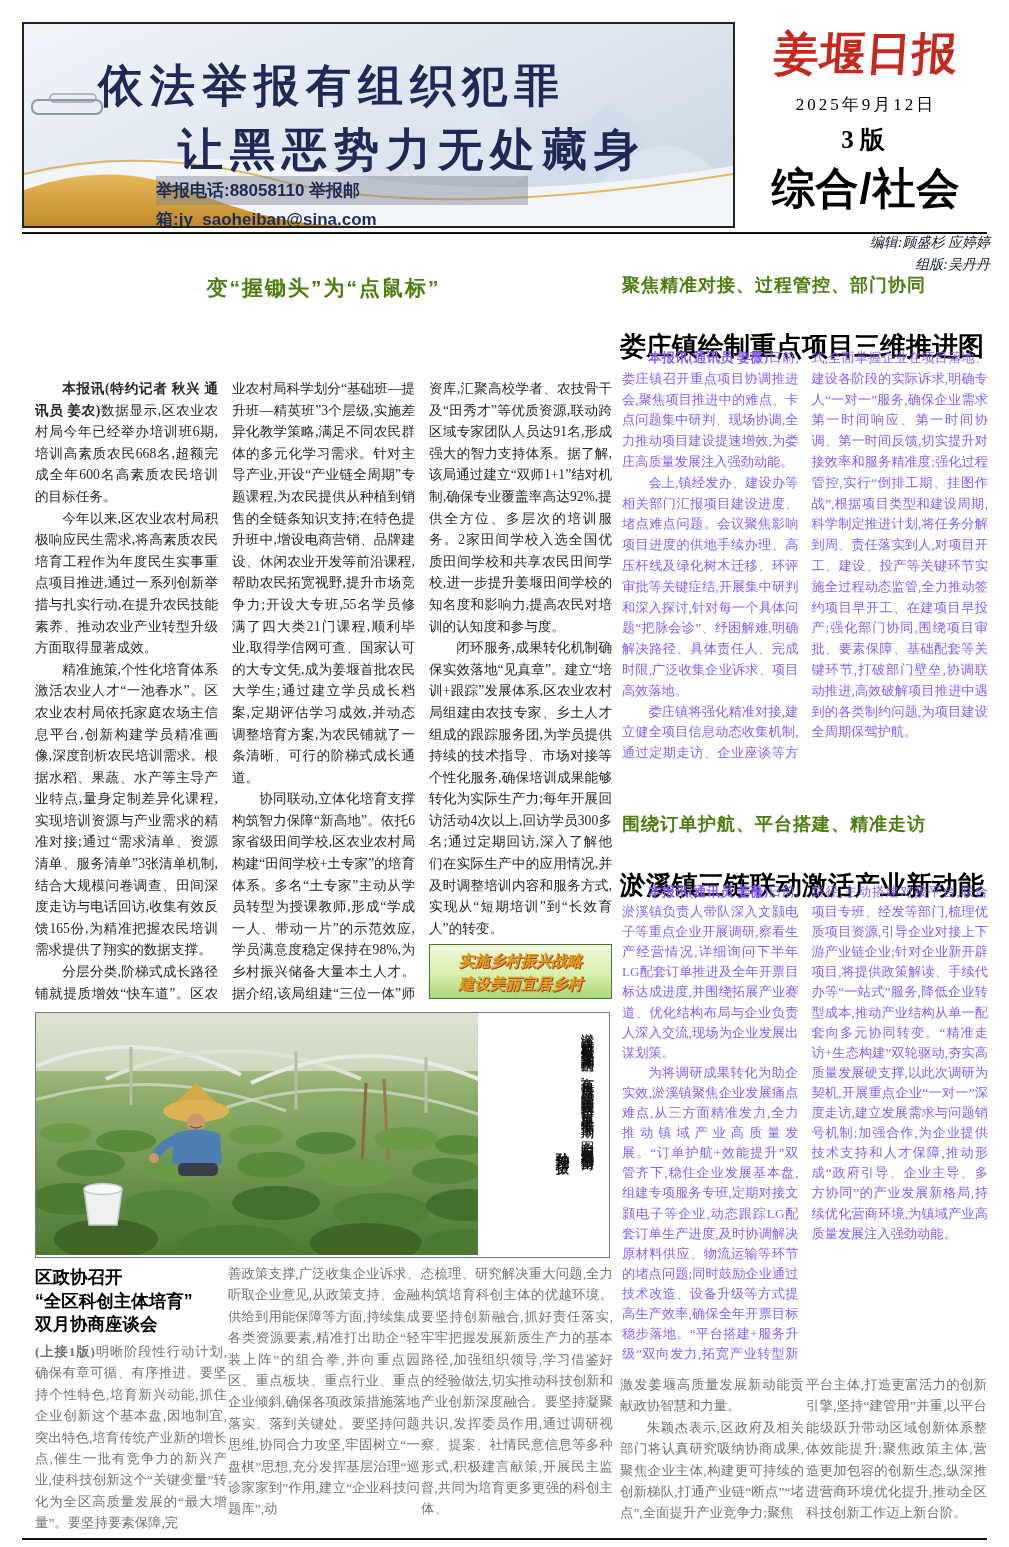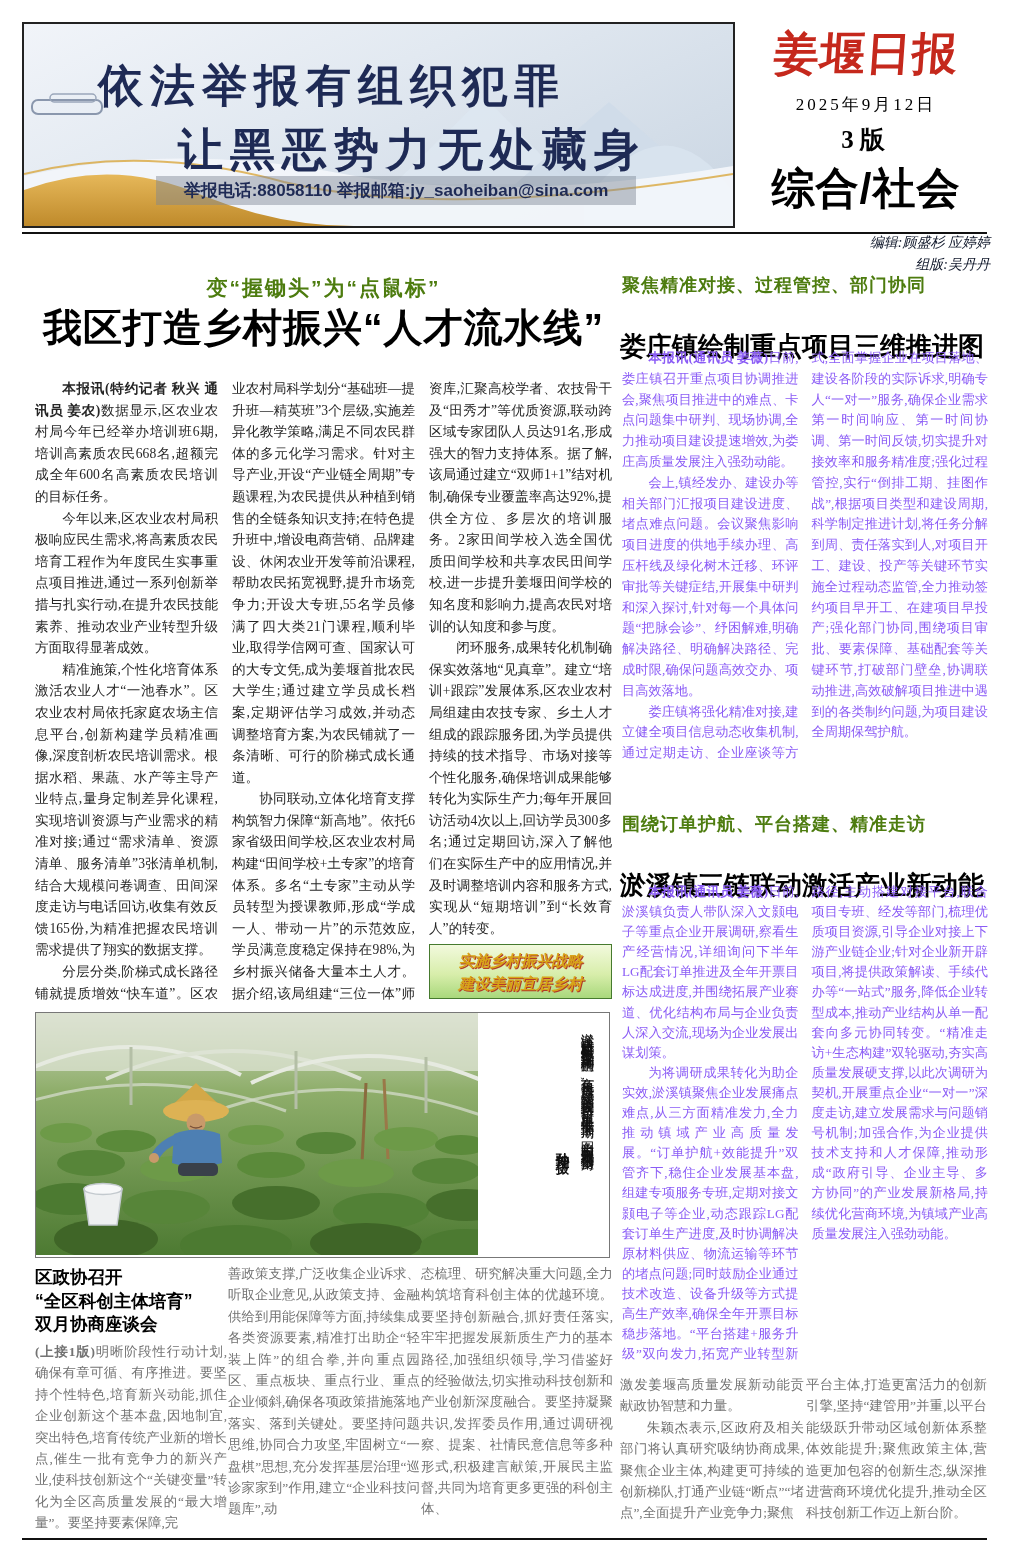--- a/index.html
+++ b/index.html
@@ -7,22 +7,22 @@
         font-family:"Liberation Serif","DejaVu Serif",serif;color:#1a1a1a;overflow:hidden;}
 
   
   .banner{position:absolute;left:22px;top:22px;width:709px;height:202px;border:2px solid #222;
           background:linear-gradient(155deg,#f1f4f9 0%,#e2e9f1 40%,#c9d5e2 100%);overflow:hidden;}
   .banner svg{position:absolute;left:0;top:0;}
   .banner-line{position:absolute;font-family:"Liberation Sans","DejaVu Sans",sans-serif;
                font-weight:bold;color:#1e2a55;font-size:45px;letter-spacing:7px;white-space:nowrap;margin-left:6px;}
   .banner-line1{left:68px;top:32px;}
   .banner-line2{left:148px;top:96px;}
-  .banner-contact{position:absolute;left:132px;top:152px;width:480px;height:29px;line-height:29px;
-                  background:rgba(125,133,146,0.45);text-align:center;color:#1e2a55;font-weight:bold;
+  .banner-contact{position:absolute;left:132px;top:152px;width:372px;height:29px;line-height:29px;
+                  background:rgba(125,133,146,0.45);color:#1e2a55;font-weight:bold;
                   font-size:17px;font-family:"Liberation Sans","DejaVu Sans",sans-serif;}
 
   
   .masthead{position:absolute;left:742px;top:24px;width:248px;text-align:center;}
   .paper-name{font-size:45px;font-weight:bold;color:#c5281c;font-family:"DejaVu Serif",serif;
               letter-spacing:1px;transform:skewX(-4deg);white-space:nowrap;}
   .mh-date{margin-top:9px;font-size:17px;letter-spacing:3px;color:#000;}
   .mh-edition{margin-top:7px;font-size:25px;font-weight:bold;letter-spacing:6px;color:#000;}
   .mh-section{margin-top:4px;font-size:43px;font-weight:900;letter-spacing:1px;color:#000;
               font-family:"Liberation Sans","DejaVu Sans",sans-serif;}
@@ -118,21 +118,20 @@
     <div class="mh-section">综合/社会</div>
     <div class="mh-editors">
       <div>编辑:顾盛杉  应婷婷</div>
       <div>组版:吴丹丹</div>
     </div>
   </div>
 
   <div class="header-rule"></div>
 
   <div class="kicker main-kicker">变“握锄头”为“点鼠标”</div>
-  <div class="headline main-headline">我区打造乡村振兴“人才流水线”</div>
   <div class="main-body">
     <p class="para indent"><b class="lead-in">本报讯(特约记者  秋兴  通讯员  姜农)</b><span>数据显示,区农业农村局今年已经举办培训班6期,培训高素质农民668名,超额完成全年600名高素质农民培训的目标任务。</span></p>
   <p class="para indent">今年以来,区农业农村局积极响应民生需求,将高素质农民培育工程作为年度民生实事重点项目推进,通过一系列创新举措与扎实行动,在提升农民技能素养、推动农业产业转型升级方面取得显著成效。</p>
       <p class="para indent">精准施策,个性化培育体系激活农业人才“一池春水”。区农业农村局依托家庭农场主信息平台,创新构建学员精准画像,深度剖析农民培训需求。根据水稻、果蔬、水产等主导产业特点,量身定制差异化课程,实现培训资源与产业需求的精准对接;通过“需求清单、资源清单、服务清单”3张清单机制,结合大规模问卷调查、田间深度走访与电话回访,收集有效反馈165份,为精准把握农民培训需求提供了翔实的数据支撑。</p>
       <p class="para indent">分层分类,阶梯式成长路径铺就提质增效“快车道”。区农业农村局科学划分“基础班—提升班—精英班”3个层级,实施差异化教学策略,满足不同农民群体的多元化学习需求。针对主导产业,开设“产业链全周期”专题课程,为农民提供从种植到销售的全链条知识支持;在特色提升班中,增设电商营销、品牌建设、休闲农业开发等前沿课程,帮助农民拓宽视野,提升市场竞争力;开设大专班,55名学员修满了四大类21门课程,顺利毕业,取得学信网可查、国家认可的大专文凭,成为姜堰首批农民大学生;通过建立学员成长档案,定期评估学习成效,并动态调整培育方案,为农民铺就了一条清晰、可行的阶梯式成长通道。</p>
       <p class="para indent">协同联动,立体化培育支撑构筑智力保障“新高地”。依托6家省级田间学校,区农业农村局构建“田间学校+土专家”的培育体系。多名“土专家”主动从学员转型为授课教师,形成“学成一人、带动一片”的示范效应,学员满意度稳定保持在98%,为乡村振兴储备大量本土人才。据介绍,该局组建“三位一体”师资库,汇聚高校学者、农技骨干及“田秀才”等优质资源,联动跨区域专家团队人员达91名,形成强大的智力支持体系。据了解,该局通过建立“双师1+1”结对机制,确保专业覆盖率高达92%,提供全方位、多层次的培训服务。2家田间学校入选全国优质田间学校和共享农民田间学校,进一步提升姜堰田间学校的知名度和影响力,提高农民对培训的认知度和参与度。</p>
       <p class="para indent">闭环服务,成果转化机制确保实效落地“见真章”。建立“培训+跟踪”发展体系,区农业农村局组建由农技专家、乡土人才组成的跟踪服务团,为学员提供持续的技术指导、市场对接等个性化服务,确保培训成果能够转化为实际生产力;每年开展回访活动4次以上,回访学员300多名;通过定期回访,深入了解他们在实际生产中的应用情况,并及时调整培训内容和服务方式,实现从“短期培训”到“长效育人”的转变。</p>
     </div>
 
   <div class="slogan-box">
@@ -201,21 +200,21 @@
     <div class="photo-caption">
       <span>淤溪镇武庄村村民吴凤章今年温棚种植的30亩菱角长势茂盛,翠绿的菱盘挨挨挤挤,目前正处于最佳采摘期。图为村民乘着木桶采摘菱角。</span>
       <span class="photo-credit">孙仲翔  摄</span>
     </div>
   </div>
 
   <div class="kicker right-kicker lz-kicker">聚焦精准对接、过程管控、部门协同</div>
   <div class="headline right-headline lz-headline">娄庄镇绘制重点项目三维推进图</div>
   <div class="right-body lz-body">
     <p class="para indent"><b class="lead-in">本报讯(通讯员  姜薇)</b><span>日前,娄庄镇召开重点项目协调推进会,聚焦项目推进中的难点、卡点问题集中研判、现场协调,全力推动项目建设提速增效,为娄庄高质量发展注入强劲动能。</span></p>
-  <p class="para indent">会上,镇经发办、建设办等相关部门汇报项目建设进度、堵点难点问题。会议聚焦影响项目进度的供地手续办理、高压杆线及绿化树木迁移、环评审批等关键症结,开展集中研判和深入探讨,针对每一个具体问题“把脉会诊”、纾困解难,明确解决路径、明确解决路径、完成时限,确保问题高效交办、项目高效落地。</p>
+  <p class="para indent">会上,镇经发办、建设办等相关部门汇报项目建设进度、堵点难点问题。会议聚焦影响项目进度的供地手续办理、高压杆线及绿化树木迁移、环评审批等关键症结,开展集中研判和深入探讨,针对每一个具体问题“把脉会诊”、纾困解难,明确解决路径、具体责任人、完成时限,广泛收集企业诉求、项目高效落地。</p>
       <p class="para indent">娄庄镇将强化精准对接,建立健全项目信息动态收集机制,通过定期走访、企业座谈等方式,全面掌握企业在项目落地、建设各阶段的实际诉求,明确专人“一对一”服务,确保企业需求第一时间响应、第一时间协调、第一时间反馈,切实提升对接效率和服务精准度;强化过程管控,实行“倒排工期、挂图作战”,根据项目类型和建设周期,科学制定推进计划,将任务分解到周、责任落实到人,对项目开工、建设、投产等关键环节实施全过程动态监管,全力推动签约项目早开工、在建项目早投产;强化部门协同,围绕项目审批、要素保障、基础配套等关键环节,打破部门壁垒,协调联动推进,高效破解项目推进中遇到的各类制约问题,为项目建设全周期保驾护航。</p>
     </div>
 
   <div class="kicker right-kicker yx-kicker">围绕订单护航、平台搭建、精准走访</div>
   <div class="headline right-headline yx-headline">淤溪镇三链联动激活产业新动能</div>
   <div class="right-body yx-body">
     <p class="para indent"><b class="lead-in">本报讯(通讯员  姜薇)</b><span>日前,淤溪镇负责人带队深入文颢电子等重点企业开展调研,察看生产经营情况,详细询问下半年LG配套订单推进及全年开票目标达成进度,并围绕拓展产业赛道、优化结构布局与企业负责人深入交流,现场为企业发展出谋划策。</span></p>
   <p class="para indent">为将调研成果转化为助企实效,淤溪镇聚焦企业发展痛点难点,从三方面精准发力,全力推动镇域产业高质量发展。“订单护航+效能提升”双管齐下,稳住企业发展基本盘,组建专项服务专班,定期对接文颢电子等企业,动态跟踪LG配套订单生产进度,及时协调解决原材料供应、物流运输等环节的堵点问题;同时鼓励企业通过技术改造、设备升级等方式提高生产效率,确保全年开票目标稳步落地。“平台搭建+服务升级”双向发力,拓宽产业转型新路径,主动搭建对接平台,联合项目专班、经发等部门,梳理优质项目资源,引导企业对接上下游产业链企业;针对企业新开辟项目,将提供政策解读、手续代办等“一站式”服务,降低企业转型成本,推动产业结构从单一配套向多元协同转变。“精准走访+生态构建”双轮驱动,夯实高质量发展硬支撑,以此次调研为契机,开展重点企业“一对一”深度走访,建立发展需求与问题销号机制;加强合作,为企业提供技术支持和人才保障,推动形成“政府引导、企业主导、多方协同”的产业发展新格局,持续优化营商环境,为镇域产业高质量发展注入强劲动能。</p>
     </div>
 

